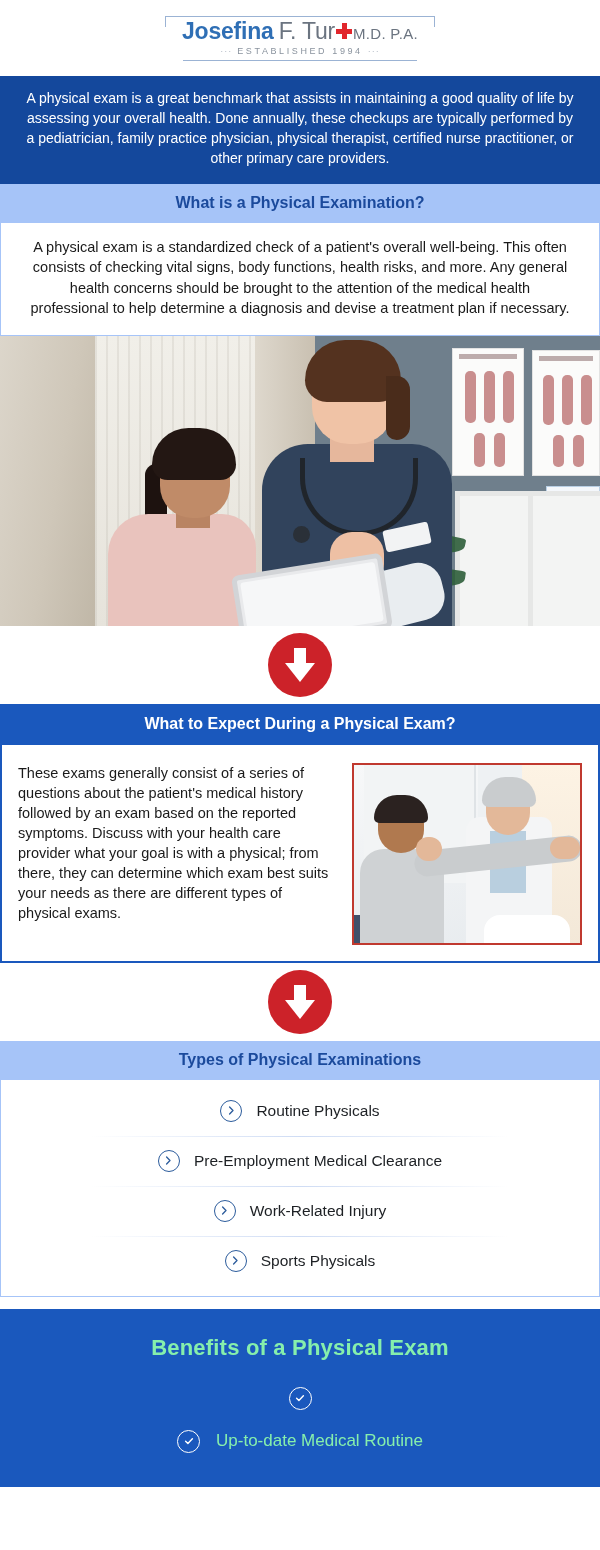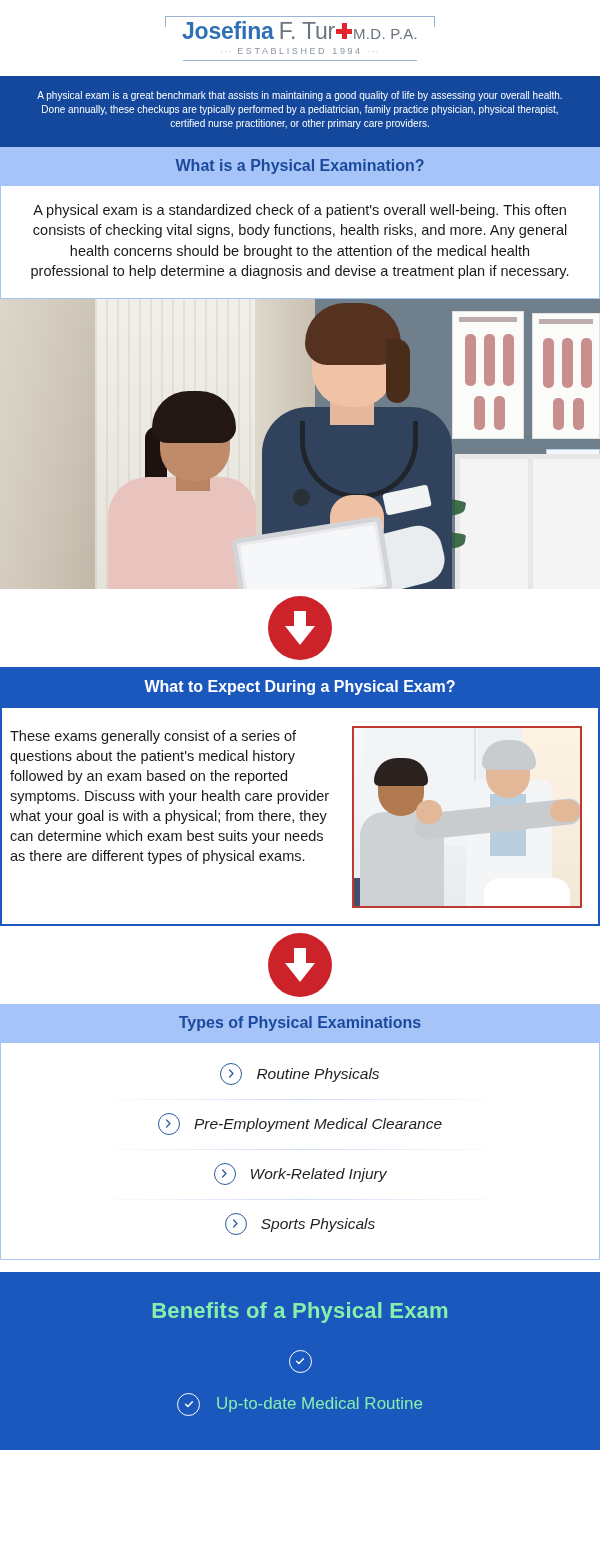--- a/index.html
+++ b/index.html
@@ -61,21 +61,21 @@
     color: #8a939e; margin-top: 3px; white-space: nowrap;
   }
   .logo-dots { letter-spacing: 1px; color:#b2bac4; }
 
   
   .intro {
     background: #14489c;
     color: #ffffff;
     padding: 13px 26px 15px 26px;
     text-align: center;
-    font-size: 10px;
+    font-size: 14px;
     line-height: 1.42;
   }
 
   
   .hdr-light {
     background: #a6c4f8;
     color: #1b4a9c;
     text-align: center;
     font-weight: 700;
     font-size: 16px;
@@ -178,21 +178,21 @@
     content:""; position:absolute; left:9px; top:0; width:12px; height:18px; background:#fff;
   }
   .arrow-glyph:after {
     content:""; position:absolute; left:0; top:15px;
     border-left:15px solid transparent; border-right:15px solid transparent;
     border-top:19px solid #fff;
   }
 
   
   .card-dark { border: 2px solid #1a58bd; border-top: none; background:#fff; }
-  .expect-row { display: flex; padding: 18px 16px 16px 8px; gap: 16px; }
+  .expect-row { display: flex; padding: 18px 16px 16px 16px; gap: 16px; }
   .expect-text {
     flex: 1 1 auto;
     font-size: 14.5px; line-height: 1.38; color:#1a1a1a; text-align: left;
   }
   .expect-photo {
     flex: 0 0 230px; height: 182px;
     border: 2px solid #c0392f; position: relative; overflow: hidden;
     background:#eef1f3;
   }
   .p2-bg { position:absolute; inset:0; background:linear-gradient(170deg,#f7f8f9 0%,#e7ebee 100%); }
@@ -229,21 +229,20 @@
   .p2-bed { position:absolute; right:10px; bottom:0; width:86px; height:28px;
      background:#ffffff; border-radius:16px 16px 0 0; }
 
   
   .types-gap { height: 12px; background:#ffffff; }
   .types-card { border:1px solid #a6c4f8; border-top:none; background:#fff; padding: 6px 0 10px 0; }
   .type-item {
     display:flex; align-items:center; justify-content:center; gap:14px;
     padding: 14px 10px;
     position: relative;
-    font-style: italic;
   }
   .type-item + .type-item:before {
     content:""; position:absolute; left:90px; right:90px; top:0; height:1px;
     background: linear-gradient(90deg, rgba(166,196,248,0) 0%, #cfdcf4 50%, rgba(166,196,248,0) 100%);
   }
   .chev-circle {
     flex: 0 0 auto;
     width: 22px; height: 22px; border-radius:50%;
     border: 1.5px solid #2c5c9c;
     display:flex; align-items:center; justify-content:center;

